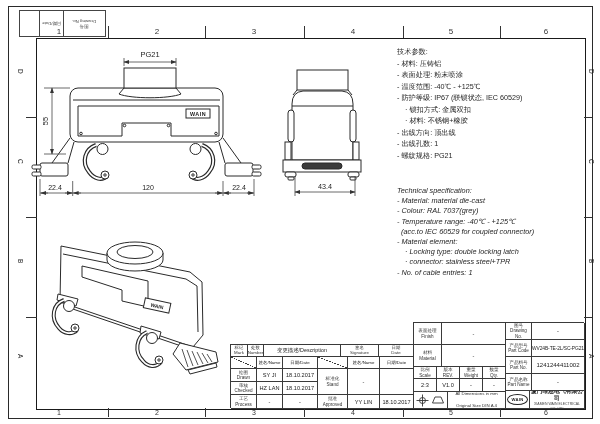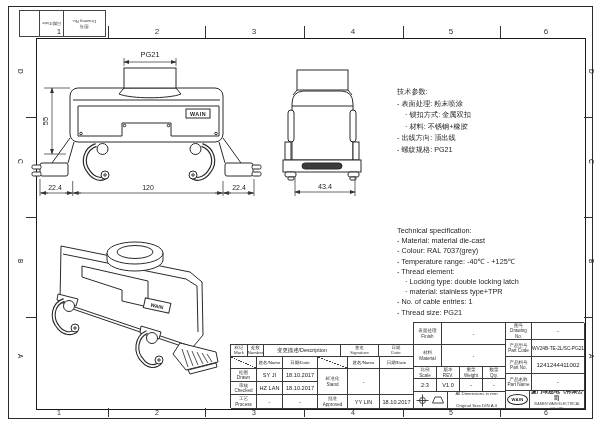--- a/index.html
+++ b/index.html
@@ -8,23 +8,23 @@
   .abs{position:absolute;}
   .outer-border{left:8px;top:6px;width:583px;height:411px;border:1px solid #2a2a2a;}
   .inner-border{left:36px;top:38px;width:548px;height:370px;border:1.6px solid #1a1a1a;}
   .zone{font-size:8px;color:#333;width:20px;text-align:center;line-height:10px;}
   .zone-side{font-size:6.5px;width:14px;line-height:10px;transform:rotate(90deg);}
   .tick{background:#333;}
   .corner{left:20px;top:10px;display:flex;}
   .corner .ccell{box-sizing:border-box;border:1px solid #444;height:27px;margin-left:-1px;
                  display:flex;align-items:center;justify-content:center;overflow:hidden;}
   .rot180{transform:rotate(180deg);font-size:4.4px;line-height:1.2;white-space:pre-line;text-align:center;color:#444;}
-  .spec{left:397px;width:192px;margin-top:40px;}
+  .spec{left:397px;width:192px;}
   .sline{white-space:pre;font-size:7.2px;line-height:11.5px;color:#1f1f1f;}
-  .sline-en{white-space:pre;font-size:7.3px;line-height:10.2px;color:#1f1f1f;}
+  .sline-en{white-space:pre;font-size:7.3px;line-height:10.2px;color:#1f1f1f;font-style:italic;}
   .tbsec{box-sizing:border-box;border-left:1px solid #3a3a3a;border-top:1px solid #3a3a3a;background:#fff;}
   .cell{position:absolute;box-sizing:border-box;border-right:1px solid #3a3a3a;border-bottom:1px solid #3a3a3a;
         display:flex;align-items:center;justify-content:center;text-align:center;overflow:hidden;background:#fff;}
   .lbl2{white-space:pre-line;font-size:4.6px;line-height:1.15;color:#333;}
   .hdr1{white-space:pre-line;font-size:4.4px;line-height:1.1;color:#333;}
   .val{font-size:5.6px;}
   .diag{background:linear-gradient(to top right,#fff 48.5%,#3a3a3a 48.5%,#3a3a3a 51.5%,#fff 51.5%);}
   .logo-oval{width:19px;height:9px;border:1px solid #222;border-radius:50%;
              font-size:4.2px;font-weight:bold;display:flex;align-items:center;justify-content:center;letter-spacing:.3px;}
   .company-cn{font-size:5.8px;font-weight:bold;line-height:7px;}
@@ -239,36 +239,40 @@
       <g>
         <path d="M150,103 L186,112 L188,122 L156,130 L143,114 Z" fill="#fff"></path>
         <path d="M152,109 L158,127 M157,110 L163,126 M162,111 L168,125 M167,112 L173,124 M172,113 L178,123 M177,114 L182,122" stroke-width="0.8"></path>
         <path d="M158,130 L186,123 L187,127 L160,134 Z" fill="#fff"></path>
       </g>
     </g>
   </svg>
 
   <div class="abs spec" style="top:46px;">
     <div class="sline">技术参数:</div>
+    <div class="sline">- 材料: 压铸铝</div>
     <div class="sline">- 表面处理: 粉末喷涂</div>
+    <div class="sline">- 温度范围: -40℃ - +125℃</div>
+    <div class="sline">- 防护等级: IP67 (联锁状态, IEC 60529)</div>
     <div class="sline">    · 锁扣方式: 金属双扣</div>
     <div class="sline">    · 材料: 不锈钢+橡胶</div>
     <div class="sline">- 出线方向: 顶出线</div>
+    <div class="sline">- 出线孔数: 1</div>
     <div class="sline">- 螺纹规格: PG21</div>
   </div>
   <div class="abs spec" style="top:186px;">
     <div class="sline-en">Technical specification:</div>
     <div class="sline-en">- Material: material die-cast</div>
     <div class="sline-en">- Colour: RAL 7037(grey)</div>
     <div class="sline-en">- Temperature range: -40℃ - +125℃</div>
-    <div class="sline-en">- Thread element:</div>
+    <div class="sline-en">  (acc.to IEC 60529 for coupled connector)</div>
+    <div class="sline-en">- Material element:</div>
     <div class="sline-en">    · Locking type: double locking latch</div>
-    <div class="sline-en">    · material: stainless type+TPR</div>
+    <div class="sline-en">    · connector: stainless steel+TPR</div>
     <div class="sline-en">- No. of cable entries: 1</div>
-    <div class="sline-en">- Thread size: PG21</div>
   </div>
 
   <div class="abs tbsec" style="left:230px;top:344px;width:183px;height:64px;">
     <div class="cell hdr1" style="left:0;top:0;width:17px;height:12px;">标记
 Mark</div>
     <div class="cell hdr1" style="left:17px;top:0;width:16px;height:12px;">处数
 Number</div>
     <div class="cell" style="left:33px;top:0;width:77px;height:12px;font-size:5.4px;">变更描述/Description</div>
     <div class="cell hdr1" style="left:110px;top:0;width:38px;height:12px;">签名
 Signature</div>

